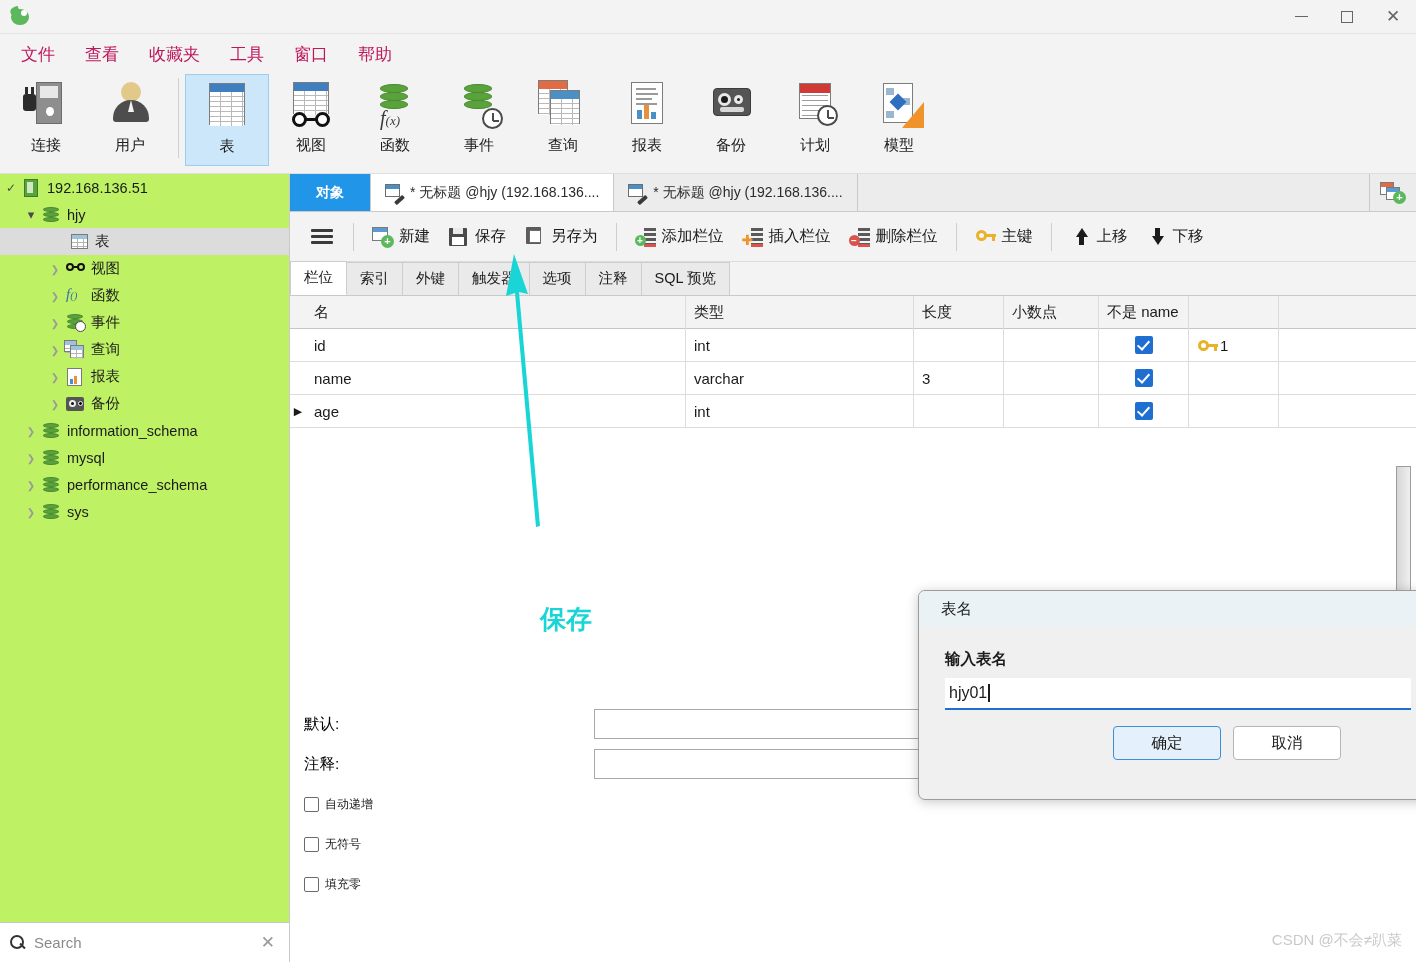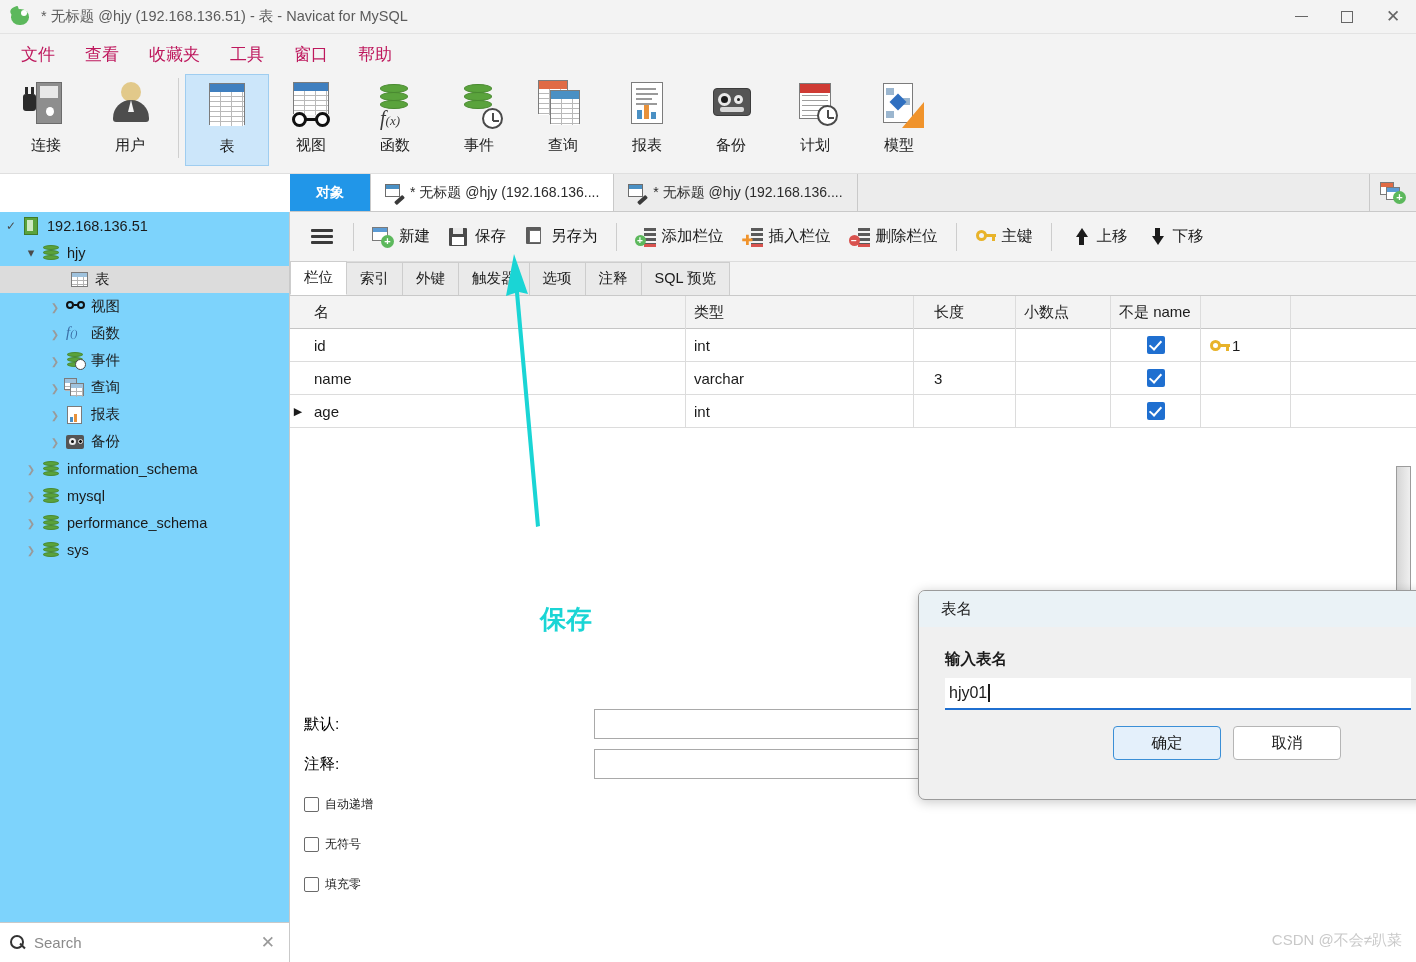--- a/index.html
+++ b/index.html
@@ -133,21 +133,21 @@
      border:1.5px solid #7c7c7c; }
   .model .dia { position:absolute; left:8px; top:12px; width:12px;height:12px;
      background:#2f6fc0; transform:rotate(45deg); }
   .model .sq { position:absolute; width:8px;height:7px;background:#9bb6cf;}
   .ruler { position:absolute; right:2px; bottom:2px; width:22px;height:26px;
      background:#f0932b; clip-path:polygon(100% 0,100% 100%,0 100%); }
 
   
   .sidebar {
     position:absolute; left:0; top:174px; width:290px; height:748px;
-    background:#7dd3fc; border-right:1px solid #c9c9c9; overflow:hidden;margin-top:38px;
+    background:#bef264; border-right:1px solid #c9c9c9; overflow:hidden;
   }
   .tree-row {
     height:27px; display:flex; align-items:center; font-size:14.5px; color:#1b1b1b;
     white-space:nowrap; cursor:default;
   }
   .tree-row.sel { background:#dcdcdc; }
   .chev { width:18px; text-align:center; color:#888; font-size:11px; flex:none;}
   .chev.down:after { content:"\25BE"; font-size:13px; color:#4a4a4a;}
   .chev.right:after { content:"\276F"; font-size:10px; color:#9a9a9a;}
   .chev.check:after { content:"\2713"; font-size:12px; color:#4a4a4a;}
@@ -263,21 +263,21 @@
   }
   .stab.active { background:#fff; border-bottom:1px solid #fff; position:relative; z-index:2; }
 
   
   .grid { position:absolute; left:290px; top:296px; width:1126px; height:408px; background:#fff; }
   .grow { display:flex; height:33px; border-bottom:1px solid #dcdcdc; align-items:center; }
   .grow.head { background:#f3f3f3; border-bottom:1px solid #c5c5c5; font-size:15px; color:#1b1b1b;}
   .gcell { height:33px; display:flex; align-items:center; padding:0 8px;
      border-right:1px solid #dcdcdc; font-size:15px; color:#1b1b1b; flex:none; overflow:hidden;}
   .c-marker{width:14px;border-right:none;justify-content:center;}
-  .c-name{width:380px;} .c-type{width:228px;} .c-len{width:90px;margin-left:12px;}
+  .c-name{width:380px;} .c-type{width:228px;} .c-len{width:90px;}
   .c-dec{width:95px;} .c-null{width:90px;justify-content:center;}
   .c-key{width:90px;}
   .chk { width:18px;height:18px;background:#1f6fd0;border-radius:2px; position:relative;}
   .chk:after{content:"";position:absolute;left:5px;top:2px;width:5px;height:10px;
      border:solid #fff; border-width:0 2.2px 2.2px 0; transform:rotate(42deg);}
   .rowmark { color:#1b1b1b; font-size:11px; }
   .pk-cell { display:flex; align-items:center; gap:3px; }
   .pk-ic { position:relative; width:20px;height:16px; }
 
   .vscroll {
@@ -333,21 +333,20 @@
 <body>
 
 <div id="app">
 
   <div class="titlebar">
     <div class="tb-icon">
       <div class="tail"></div>
         <div class="circle"></div>
         <div class="dot"></div>
     </div>
-    <div class="title-text">* 无标题 @hjy (192.168.136.51) - 表 - Navicat for MySQL</div>
     <div class="wbtns">
       <div class="wbtn">
           <div class="glyph-min"></div>
         </div>
       <div class="wbtn">
           <div class="glyph-max"></div>
         </div>
       <div class="wbtn close">
           <span class="glyph-close">✕</span>
         </div>

